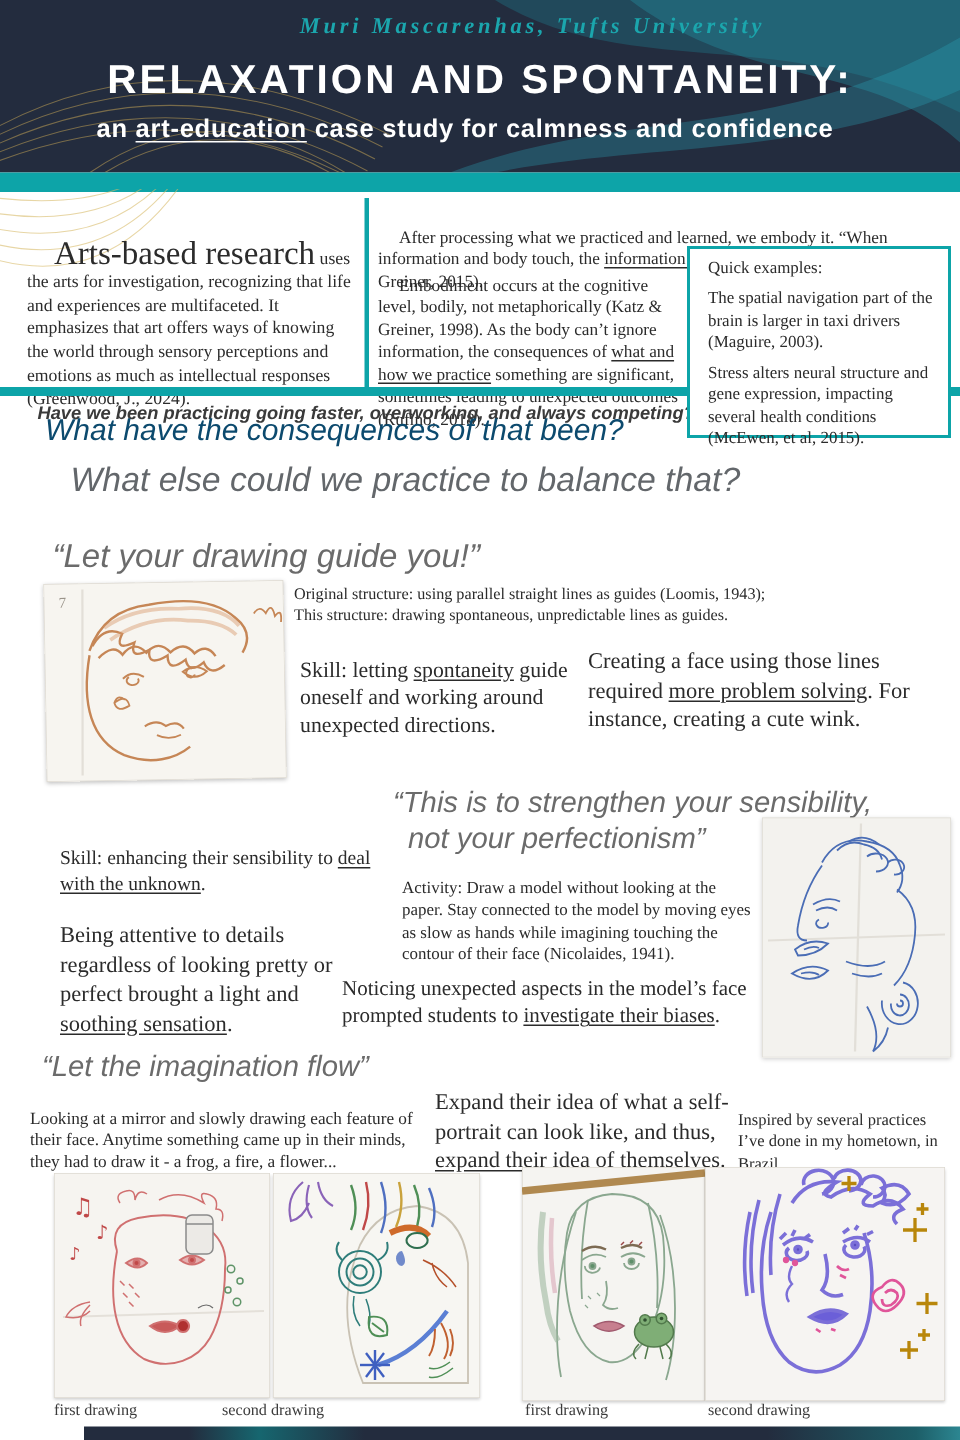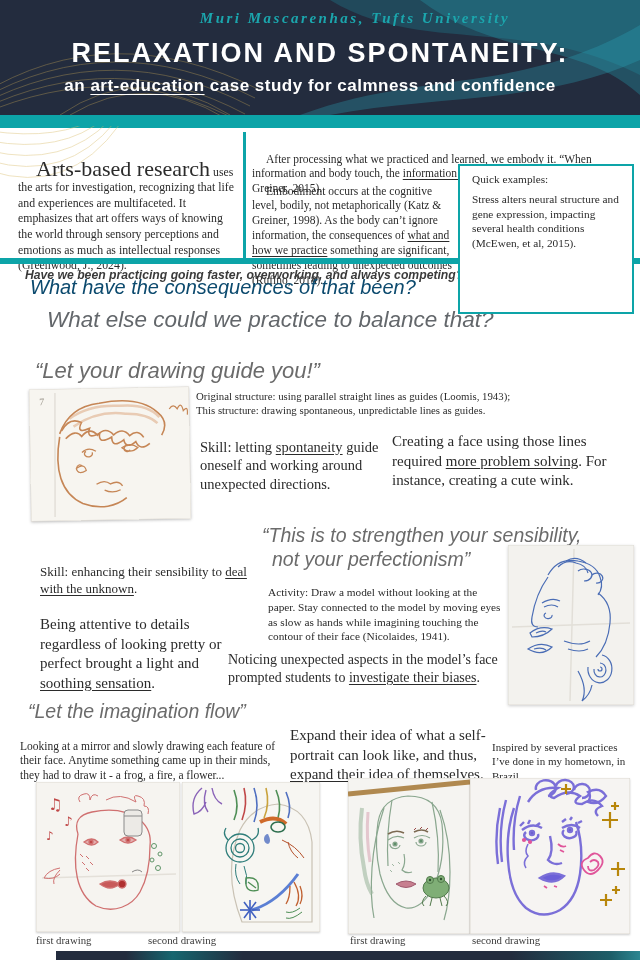--- a/index.html
+++ b/index.html
@@ -17,21 +17,21 @@
             font-weight:bold;letter-spacing:.5px;font-size:17px;color:#ffffff;}
   .subtitle u{text-underline-offset:3px;}
   #teal-band{left:0;top:115px;width:640px;height:13px;background:#0da4a8;}
   
   .serif-sm{font-size:11.5px;line-height:1.3;}
   #lead-par{left:18px;top:146px;width:216px;text-indent:18px;font-size:11.8px;line-height:1.32;}
   #lead-par .lead{font-size:22px;line-height:1;}
   #divider-v{left:243px;top:132px;width:3px;height:128px;background:#0da4a8;}
   #embody1{left:252px;top:140px;width:382px;text-indent:14px;}
   #embody2{left:252px;top:172px;width:205px;text-indent:14px;}
-  #quick-box{left:458px;top:164px;width:176px;height:150px;background:#ffffff;
+  #quick-box{left:458px;top:164px;width:176px;height:128px;background:#ffffff;
              border:2px solid #0da4a8;box-sizing:border-box;z-index:3;}
   #quick-box .qi{margin:6px 10px 0 12px;font-size:11.3px;line-height:1.28;}
   #band2{left:0;top:258px;width:640px;height:6px;background:#0da4a8;z-index:1;}
   
   .q1{left:25px;top:268px;width:450px;font-family:"Liberation Sans",sans-serif;
       font-weight:bold;font-style:italic;font-size:12.2px;color:#3a3a3a;}
   .q2{left:30px;top:276px;font-family:"Liberation Sans",sans-serif;font-style:italic;
       font-size:20px;color:#0c4a6e;}
   .q3{left:47px;top:307px;font-family:"Liberation Sans",sans-serif;font-style:italic;
       font-size:22.5px;color:#63676b;}
@@ -104,20 +104,21 @@
 <p id="lead-par" class="abs"><span class="lead">Arts-based research</span><span> uses the arts for investigation, recognizing that life and experiences are multifaceted. It emphasizes that art offers ways of knowing the world through sensory perceptions and emotions as much as intellectual responses (Greenwood, J., 2024).</span></p>
 
 <div id="divider-v" class="abs"></div>
 
 <p id="embody1" class="abs serif-sm"><span>After processing what we practiced and learned, we embody it. “When information and body touch, the </span><u>information becomes body</u><span> in live time” (Katz &amp; Greiner, 2015).</span></p>
 
 <p id="embody2" class="abs serif-sm"><span>Embodiment occurs at the cognitive level, bodily, not metaphorically (Katz &amp; Greiner, 1998). As the body can’t ignore information, the consequences of </span><u>what and how we practice</u><span> something are significant, sometimes leading to unexpected outcomes (Rufino, 2018).</span></p>
 
 <div id="quick-box" class="abs">
   <div class="qi">Quick examples:</div>
+  <div class="qi">The spatial navigation part of the brain is larger in taxi drivers (Maguire, 2003).</div>
   <div class="qi">Stress alters neural structure and gene expression, impacting several health conditions (McEwen, et al, 2015).</div>
 </div>
 
 <div id="band2" class="abs"></div>
 
 <div class="abs q1">Have we been practicing going faster, overworking, and always competing?</div>
 <div class="abs q2">What have the consequences of that been?</div>
 <div class="abs q3">What else could we practice to balance that?</div>
 
 <div id="s1-head" class="abs quote-h">“Let your drawing guide you!”</div>

